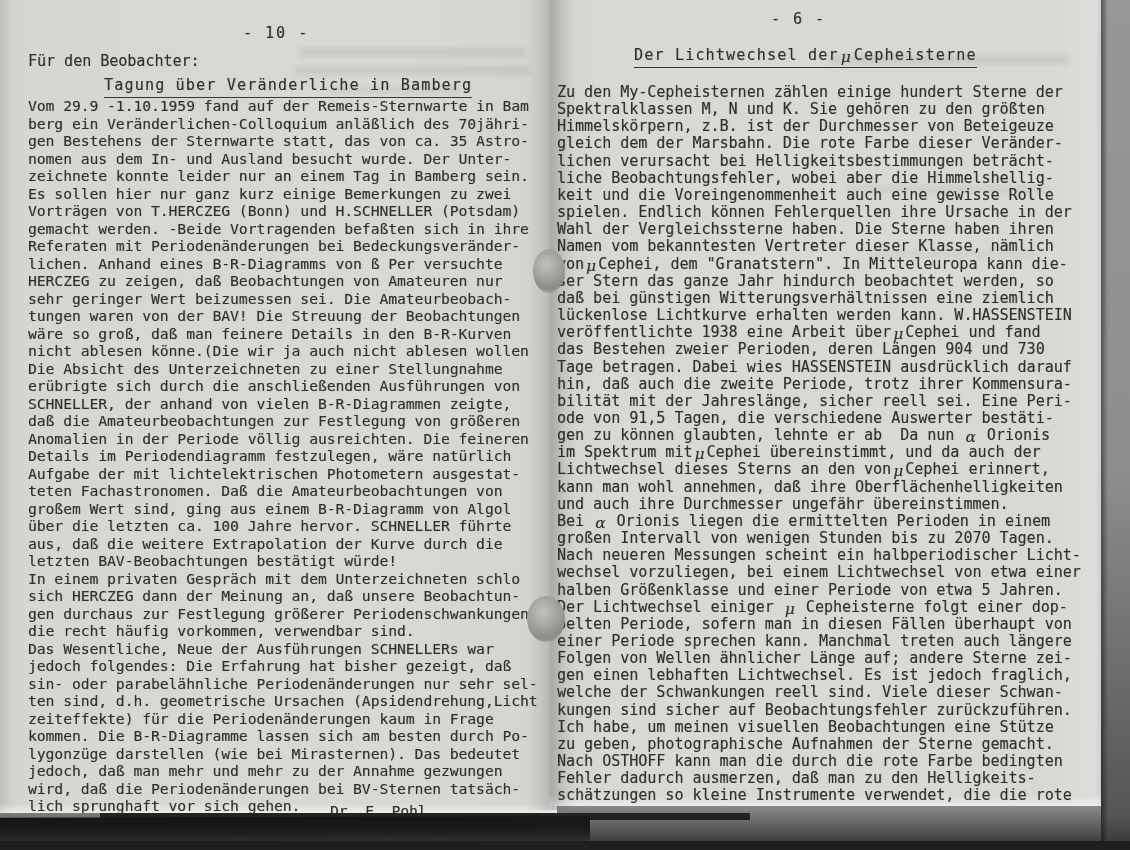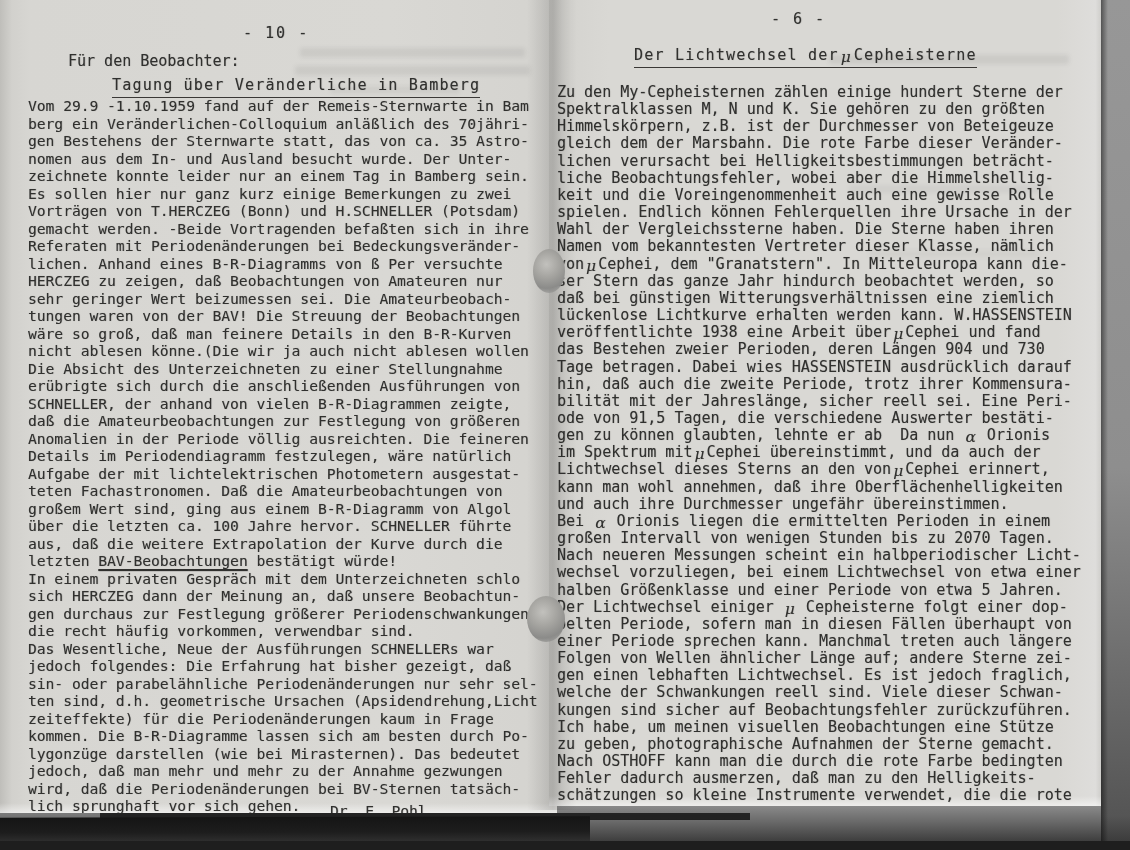--- a/index.html
+++ b/index.html
@@ -35,46 +35,46 @@
     filter:blur(0.6px);}
   .staple.s1{left:533px;top:249px;width:32px;height:44px;}
   .staple.s2{left:527px;top:596px;width:38px;height:46px;}
 
   
   .ghost{position:absolute;background:rgba(70,70,70,0.09);filter:blur(2px);border-radius:2px;z-index:1;}
 
   
   .ink{color:#30302e;text-shadow:0.4px 0.4px 0.7px rgba(45,45,45,0.38);}
   .pgnum{position:absolute;font-size:15px;letter-spacing:2px;z-index:3;}
-  .kicker{position:absolute;font-size:15px;z-index:3;margin-left:40px;}
+  .kicker{position:absolute;font-size:15px;z-index:3;}
   .headline{position:absolute;font-size:15px;letter-spacing:1.2px;z-index:3;}
   .headline .ul{border-bottom:1.6px solid #3a3836;padding-bottom:2.5px;display:inline-block;}
   .bodytext{position:absolute;white-space:pre;z-index:3;}
   .bodytext.left{left:28px;top:97px;font-size:14.6px;line-height:17.5px;width:520px;}
   .bodytext.right{left:557px;top:84px;font-size:15px;line-height:17.15px;width:540px;}
   .tline{height:inherit;}
-  .u{text-decoration:underline;text-underline-offset:3px;text-decoration-thickness:1.5px;}
+  .u{text-underline-offset:3px;text-decoration-thickness:1.5px;}
   .hand{font-family:"DejaVu Serif","Liberation Serif",serif;font-style:italic;
     position:relative;top:2px;padding:0 2px;font-size:1.03em;}
   .sig{position:absolute;left:330px;top:802px;font-size:14.6px;z-index:3;text-decoration:underline;}
 </style>
 </head>
 <body>
 
 <div class="bg-bottom"></div>
 <div class="bg-right"></div>
 
 <div class="paper-left">
   <div class="ghost" style="left:300px;top:48px;width:225px;height:9px;"></div>
   <div class="ghost" style="left:295px;top:66px;width:235px;height:9px;"></div>
   <div class="ghost" style="left:330px;top:86px;width:130px;height:8px;opacity:.7;"></div>
 
   <div class="pgnum ink" style="left:243px;top:24px;">- 10 -</div>
   <div class="kicker ink" style="left:28px;top:52px;">Für den Beobachter:</div>
-  <div class="headline ink" style="left:112px;top:76px;">
+  <div class="headline ink" style="left:104px;top:76px;">
     <span class="ul">Tagung über Veränderliche in Bamberg</span>
   </div>
   <div class="bodytext left ink"><div class="tline"><span>Vom 29.9 -1.10.1959 fand auf der Remeis-Sternwarte in Bam</span></div><div class="tline"><span>berg ein Veränderlichen-Colloquium anläßlich des 70jähri-</span></div><div class="tline"><span>gen Bestehens der Sternwarte statt, das von ca. 35 Astro-</span></div><div class="tline"><span>nomen aus dem In- und Ausland besucht wurde. Der Unter-</span></div><div class="tline"><span>zeichnete konnte leider nur an einem Tag in Bamberg sein.</span></div><div class="tline"><span>Es sollen hier nur ganz kurz einige Bemerkungen zu zwei</span></div><div class="tline"><span>Vorträgen von T.HERCZEG (Bonn) und H.SCHNELLER (Potsdam)</span></div><div class="tline"><span>gemacht werden. -Beide Vortragenden befaßten sich in ihre</span></div><div class="tline"><span>Referaten mit Periodenänderungen bei Bedeckungsveränder-</span></div><div class="tline"><span>lichen. Anhand eines B-R-Diagramms von ß Per versuchte</span></div><div class="tline"><span>HERCZEG zu zeigen, daß Beobachtungen von Amateuren nur</span></div><div class="tline"><span>sehr geringer Wert beizumessen sei. Die Amateurbeobach-</span></div><div class="tline"><span>tungen waren von der BAV! Die Streuung der Beobachtungen</span></div><div class="tline"><span>wäre so groß, daß man feinere Details in den B-R-Kurven</span></div><div class="tline"><span>nicht ablesen könne.(Die wir ja auch nicht ablesen wollen</span></div><div class="tline"><span>Die Absicht des Unterzeichneten zu einer Stellungnahme</span></div><div class="tline"><span>erübrigte sich durch die anschließenden Ausführungen von</span></div><div class="tline"><span>SCHNELLER, der anhand von vielen B-R-Diagrammen zeigte,</span></div><div class="tline"><span>daß die Amateurbeobachtungen zur Festlegung von größeren</span></div><div class="tline"><span>Anomalien in der Periode völlig ausreichten. Die feineren</span></div><div class="tline"><span>Details im Periodendiagramm festzulegen, wäre natürlich</span></div><div class="tline"><span>Aufgabe der mit lichtelektrischen Photometern ausgestat-</span></div><div class="tline"><span>teten Fachastronomen. Daß die Amateurbeobachtungen von</span></div><div class="tline"><span>großem Wert sind, ging aus einem B-R-Diagramm von Algol</span></div><div class="tline"><span>über die letzten ca. 100 Jahre hervor. SCHNELLER führte</span></div><div class="tline"><span>aus, daß die weitere Extrapolation der Kurve durch die</span></div><div class="tline"><span>letzten </span><span class="u">BAV-Beobachtungen</span><span> bestätigt würde!</span></div><div class="tline"><span>In einem privaten Gespräch mit dem Unterzeichneten schlo</span></div><div class="tline"><span>sich HERCZEG dann der Meinung an, daß unsere Beobachtun-</span></div><div class="tline"><span>gen durchaus zur Festlegung größerer Periodenschwankungen</span></div><div class="tline"><span>die recht häufig vorkommen, verwendbar sind.</span></div><div class="tline"><span>Das Wesentliche, Neue der Ausführungen SCHNELLERs war</span></div><div class="tline"><span>jedoch folgendes: Die Erfahrung hat bisher gezeigt, daß</span></div><div class="tline"><span>sin- oder parabelähnliche Periodenänderungen nur sehr sel-</span></div><div class="tline"><span>ten sind, d.h. geometrische Ursachen (Apsidendrehung,Licht</span></div><div class="tline"><span>zeiteffekte) für die Periodenänderungen kaum in Frage</span></div><div class="tline"><span>kommen. Die B-R-Diagramme lassen sich am besten durch Po-</span></div><div class="tline"><span>lygonzüge darstellen (wie bei Mirasternen). Das bedeutet</span></div><div class="tline"><span>jedoch, daß man mehr und mehr zu der Annahme gezwungen</span></div><div class="tline"><span>wird, daß die Periodenänderungen bei BV-Sternen tatsäch-</span></div><div class="tline"><span>lich sprunghaft vor sich gehen.</span></div></div>
   <div class="sig ink">Dr. E. Pohl</div>
 </div>
 
 <div class="paper-right">
   <div class="ghost" style="left:280px;top:55px;width:240px;height:9px;"></div>
   <div class="ghost" style="left:300px;top:185px;width:200px;height:8px;opacity:.6;"></div>
   <div class="ghost" style="left:320px;top:250px;width:170px;height:8px;opacity:.5;"></div>

